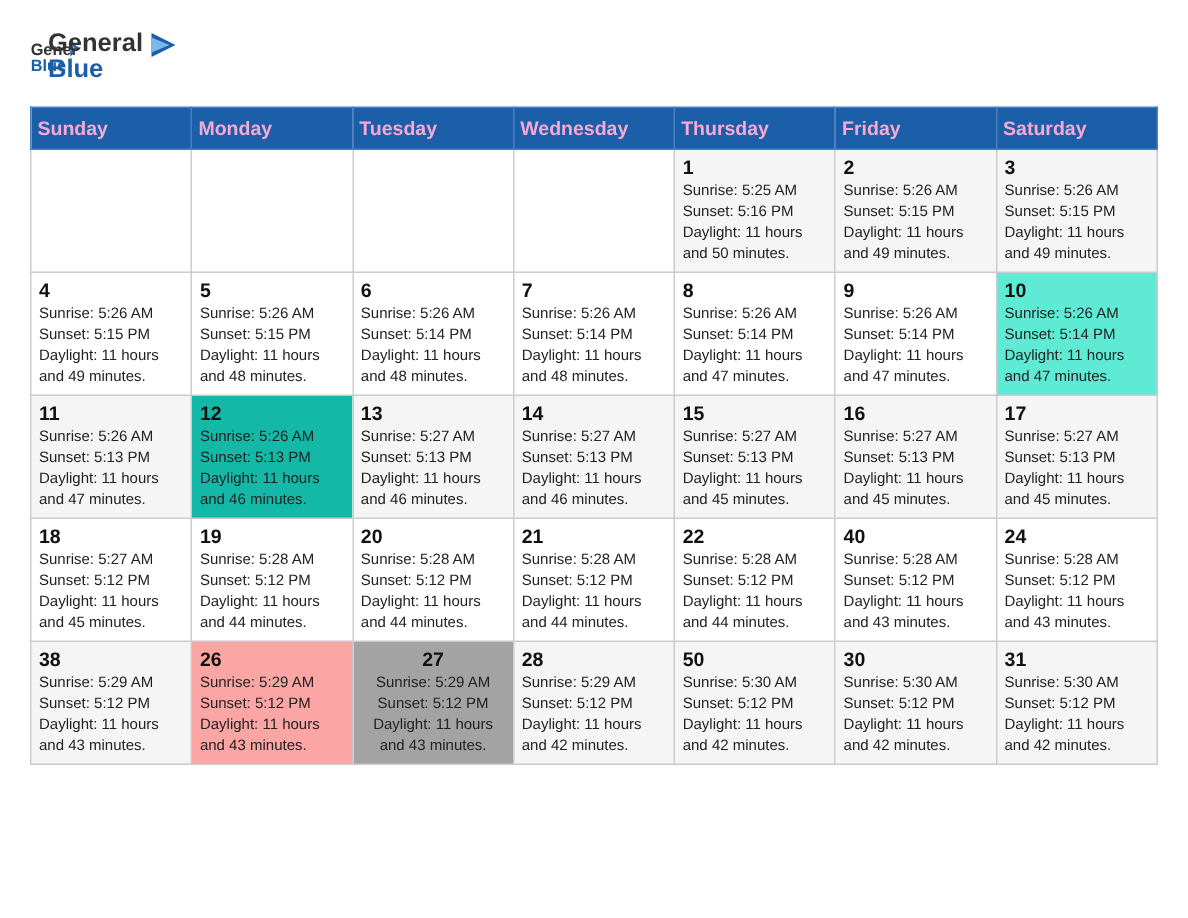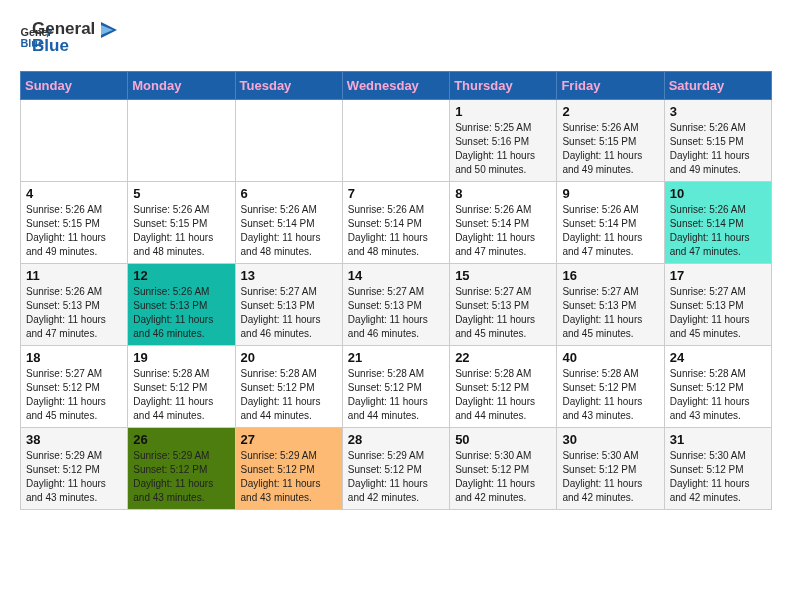--- a/index.html
+++ b/index.html
@@ -231,25 +231,25 @@
         <td style="background: rgb(255, 255, 255);">
           <span class="day-number">24</span>
           <div class="day-info">Sunrise: 5:28 AM<br>Sunset: 5:12 PM<br>Daylight: 11 hours<br>and 43 minutes.</div>
         </td>
       </tr>
       <tr>
         <td style="background: rgb(245, 245, 245);">
           <span class="day-number">38</span>
           <div class="day-info">Sunrise: 5:29 AM<br>Sunset: 5:12 PM<br>Daylight: 11 hours<br>and 43 minutes.</div>
         </td>
-        <td style="background: #4d7c0f;">
+        <td style="background: #fca5a5;">
           <span class="day-number">26</span>
           <div class="day-info">Sunrise: 5:29 AM<br>Sunset: 5:12 PM<br>Daylight: 11 hours<br>and 43 minutes.</div>
         </td>
-        <td style="background: #fdba74;">
+        <td style="background: #a3a3a3; text-align: center;">
           <span class="day-number">27</span>
           <div class="day-info">Sunrise: 5:29 AM<br>Sunset: 5:12 PM<br>Daylight: 11 hours<br>and 43 minutes.</div>
         </td>
         <td style="background: rgb(245, 245, 245);">
           <span class="day-number">28</span>
           <div class="day-info">Sunrise: 5:29 AM<br>Sunset: 5:12 PM<br>Daylight: 11 hours<br>and 42 minutes.</div>
         </td>
         <td style="background: rgb(245, 245, 245);">
           <span class="day-number">50</span>
           <div class="day-info">Sunrise: 5:30 AM<br>Sunset: 5:12 PM<br>Daylight: 11 hours<br>and 42 minutes.</div>

